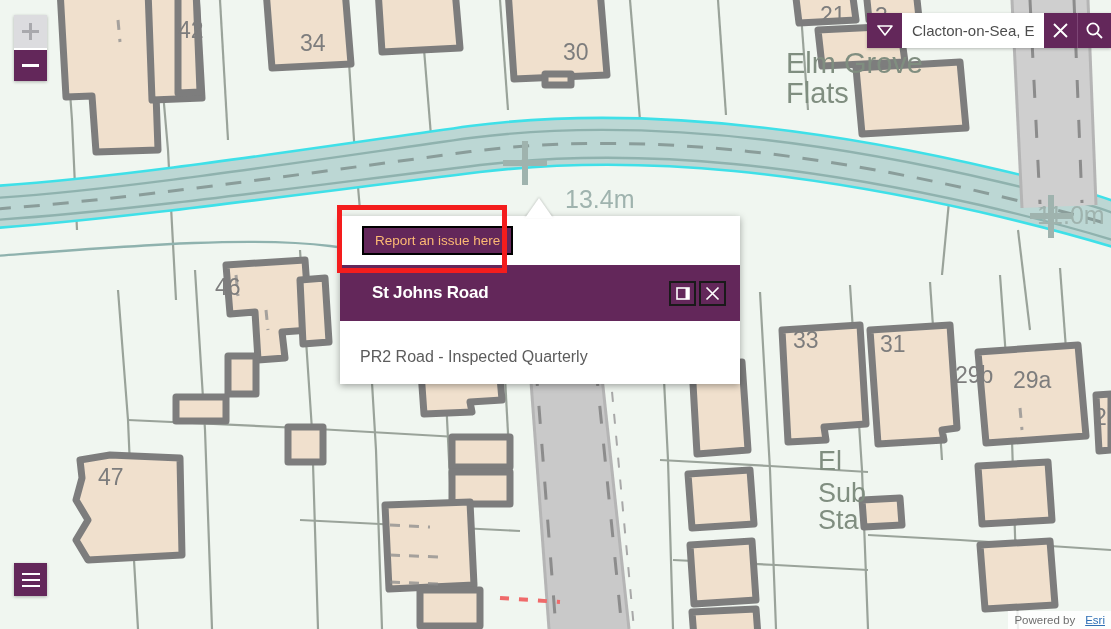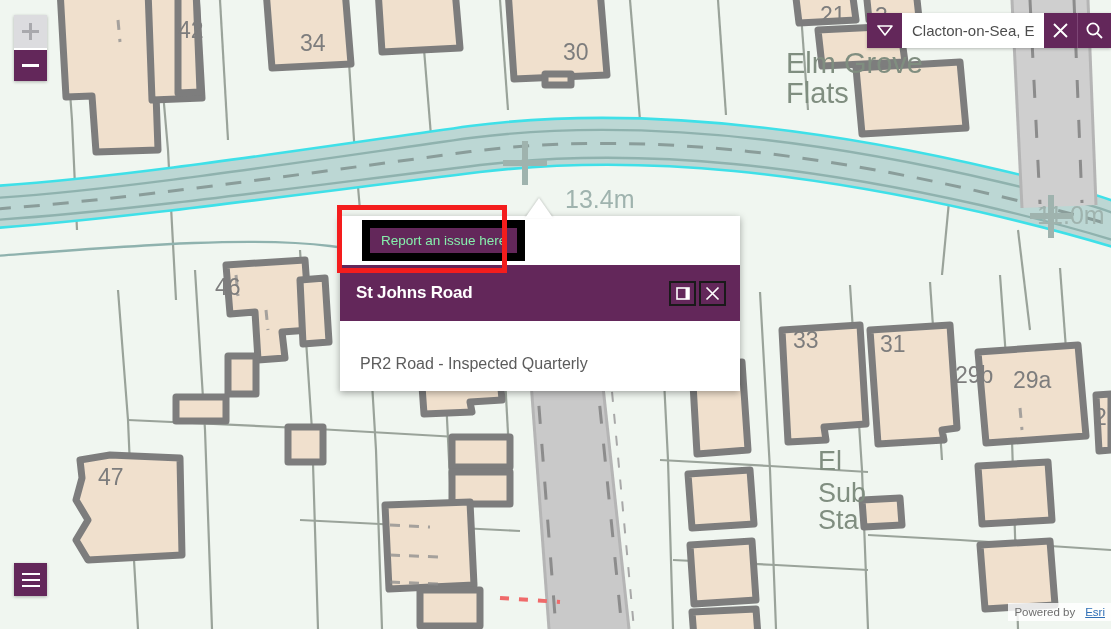--- a/index.html
+++ b/index.html
@@ -75,48 +75,48 @@
     position:absolute;left:525px;top:198px;width:0;height:0;
     border-left:14px solid transparent;border-right:14px solid transparent;
     border-bottom:20px solid #ffffff;z-index:36;
     filter:drop-shadow(0 -1px 1px rgba(0,0,0,.18));
   }
   .popup-actions{
     height:49px;background:#fff;display:flex;align-items:center;padding-left:22px;
     box-sizing:border-box;
   }
   .report-btn{
-    background:#63275a;color:#86efac;border:8px solid #000000;
+    background:#63275a;color:#fdba74;border:2px solid #000000;
     font-size:13.5px;padding:6px 11px;cursor:pointer;
     font-family:"Liberation Sans", sans-serif;line-height:1;
   }
   .popup-header{
     background:#63275a;height:56px;display:flex;align-items:center;
-    justify-content:space-between;padding:0 14px 0 16px;box-sizing:border-box;
+    justify-content:space-between;padding:0 14px 0 32px;box-sizing:border-box;
   }
   .popup-title{color:#fff;font-size:17px;font-weight:bold;letter-spacing:-.2px;}
   .popup-hbtns{display:flex;gap:3px;}
   .hbtn{
     width:27px;height:25px;border:2px solid #1a1a1a;background:#63275a;
     display:flex;align-items:center;justify-content:center;cursor:pointer;box-sizing:border-box;
   }
   .popup-body{
     background:#fff;min-height:54px;display:flex;align-items:center;
-    padding:16px 0 0 20px;font-size:16px;color:#5c5c5c;
+    padding:9px 0 0 20px;font-size:16px;color:#5c5c5c;
   }
 
   
   .highlight-box{
     position:absolute;left:337px;top:205px;width:170px;height:68px;
     border:5px solid #f41d1d;box-sizing:border-box;z-index:50;pointer-events:none;
   }
 
   
   .attrib{
-    position:absolute;right:0;bottom:8px;height:18px;background:rgba(255,255,255,.82);
+    position:absolute;right:0;bottom:0;height:18px;background:rgba(255,255,255,.82);
     display:flex;align-items:center;padding:0 6px;font-size:11.5px;color:#6e6e6e;z-index:30;
   }
   .attrib a{color:#2f6fb5;text-decoration:underline;margin-left:10px;}
 
   .maplabel{fill:#808e80;font-family:"Liberation Sans", sans-serif;}
   .numlabel{fill:#7d7d7d;font-family:"Liberation Sans", sans-serif;font-size:23px;}
   .elevlabel{fill:#9fb3ae;font-family:"Liberation Sans", sans-serif;font-size:25px;}
 </style>
 </head>
 <body>

